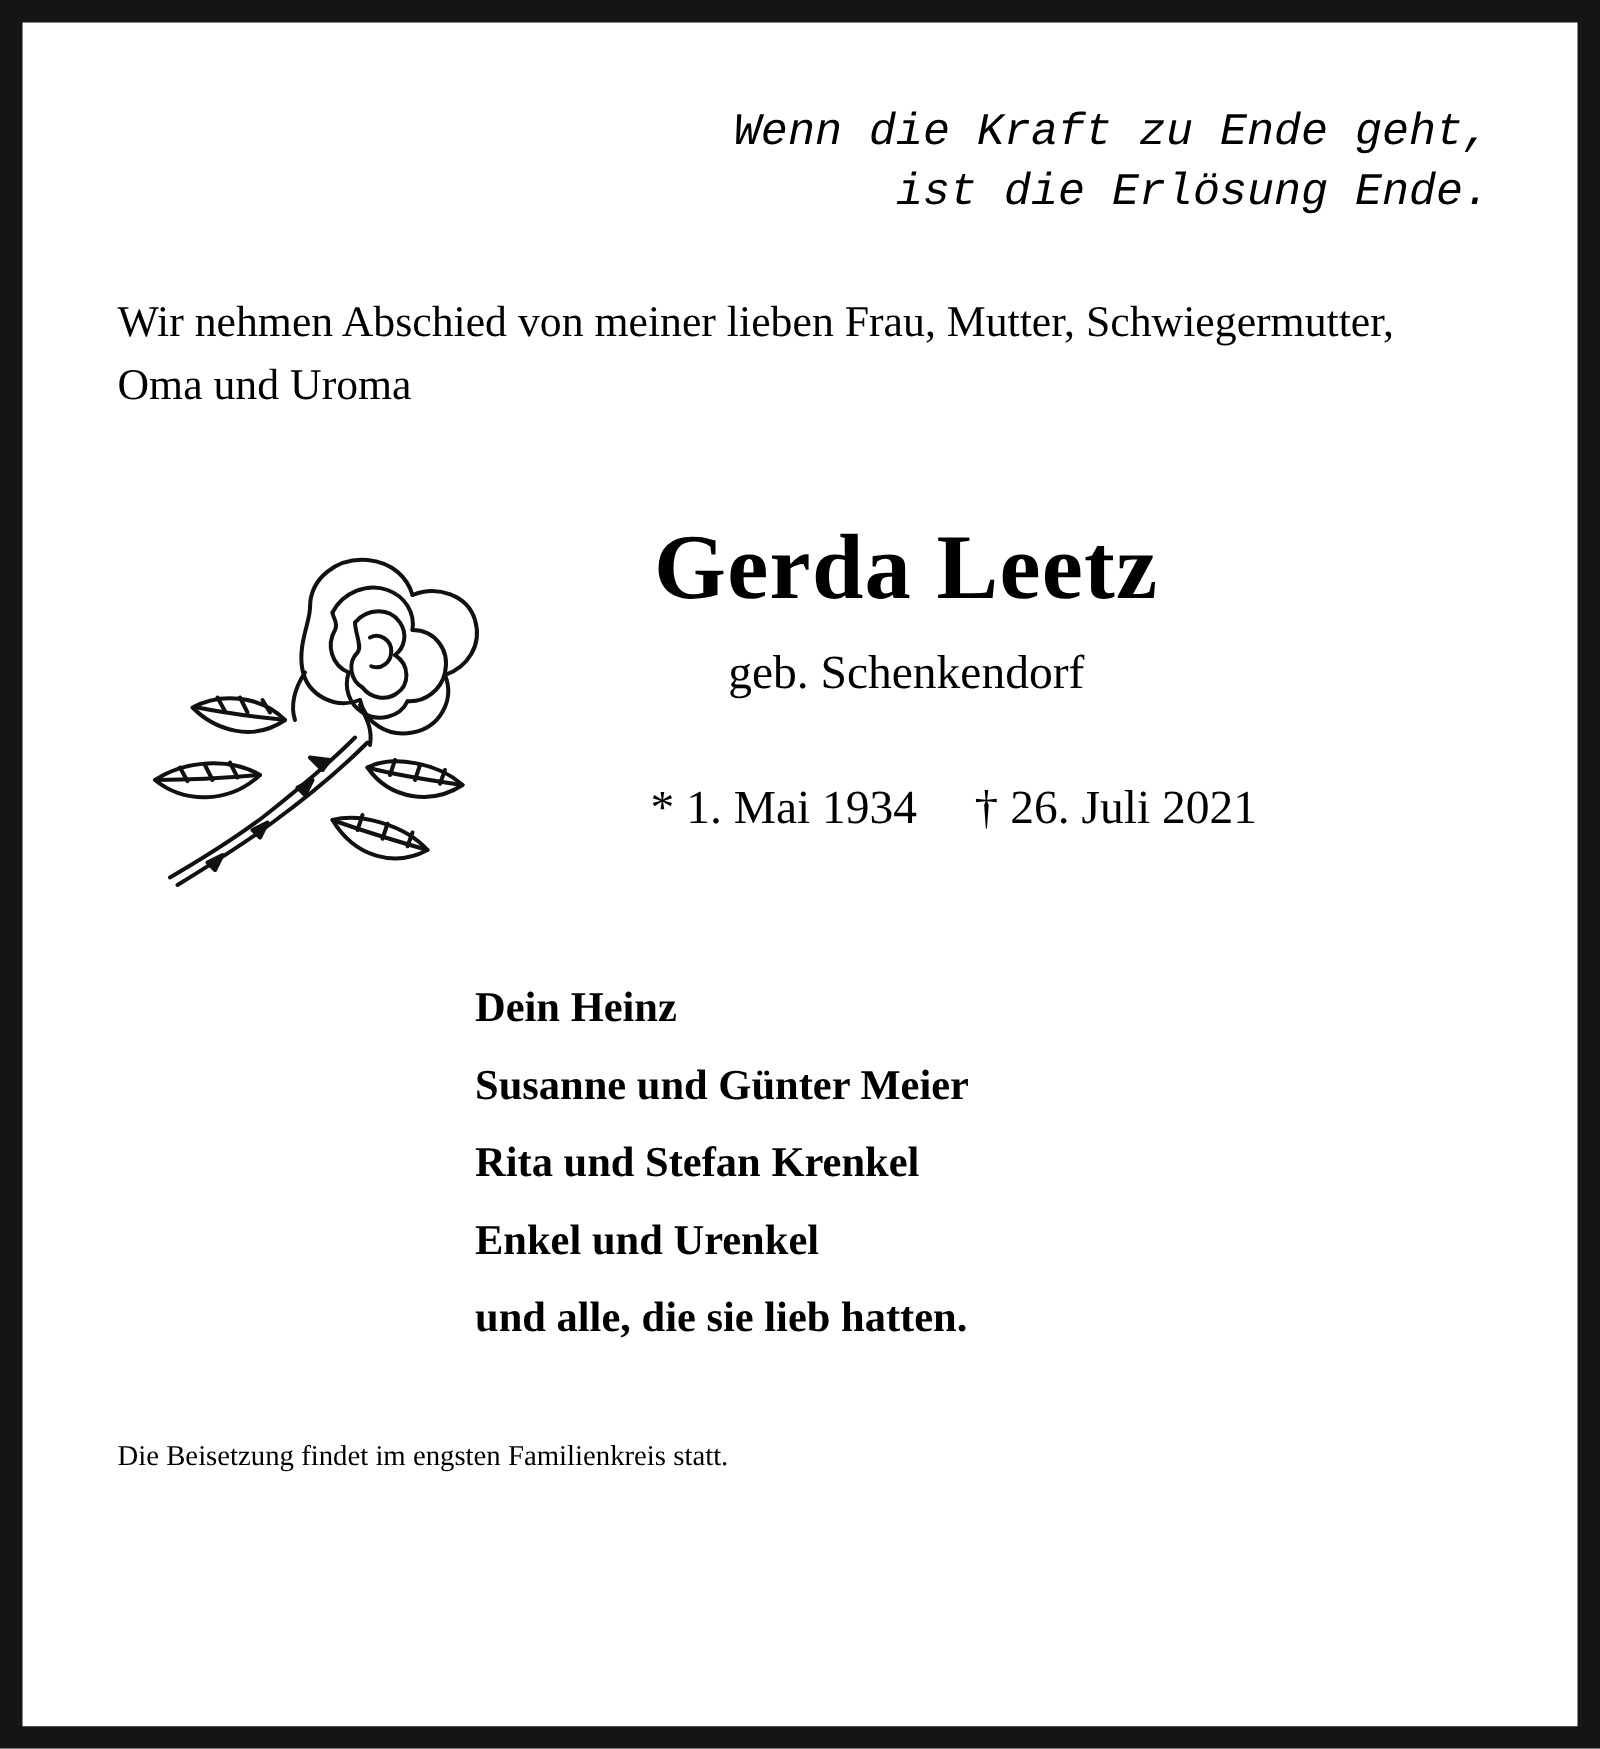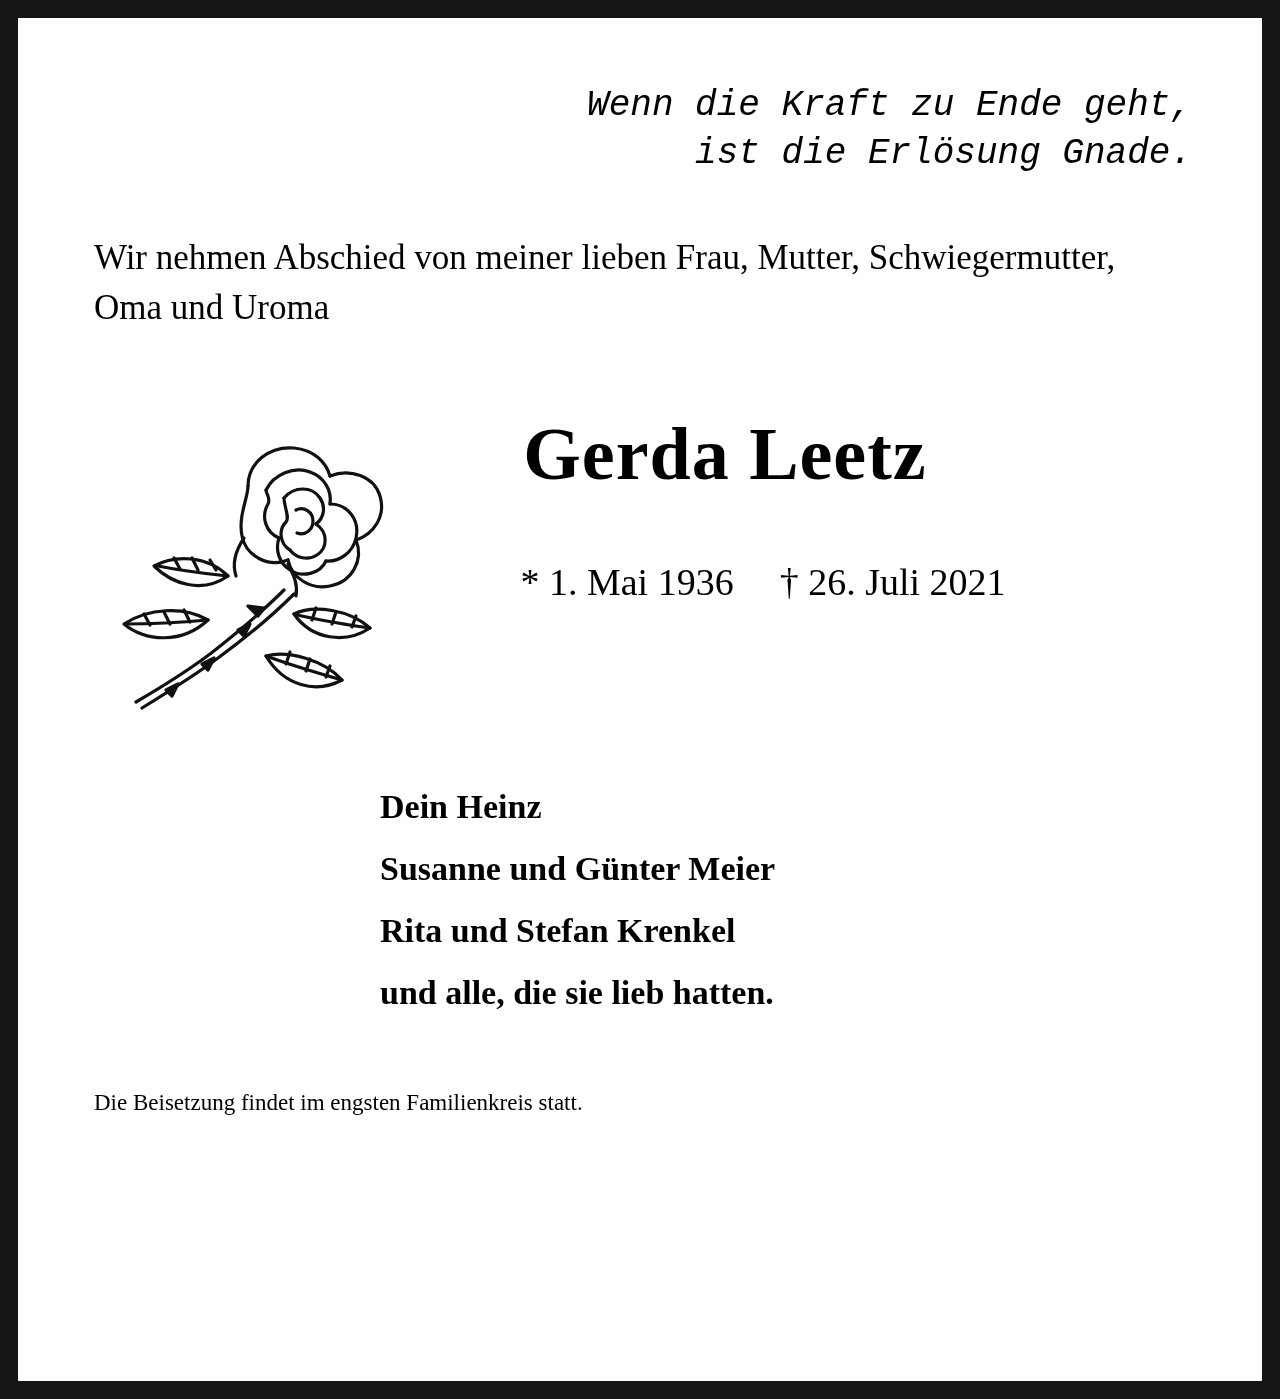--- a/index.html
+++ b/index.html
@@ -94,21 +94,21 @@
     padding-left: 14px;
   }
 </style>
 </head>
 <body>
 
 <div class="obituary">
 
   <div class="motto">
     <div>Wenn die Kraft zu Ende geht,</div>
-    <div>ist die Erlösung Gnade.</div>
+    <div>ist die Erlösung Ende.</div>
   </div>
 
   <div class="intro">Wir nehmen Abschied von meiner lieben Frau, Mutter, Schwiegermutter, Oma und Uroma</div>
 
   <div class="center-block">
 
     <div class="rose">
       <svg viewBox="0 0 320 300" width="320" height="300" aria-hidden="true">
         <g fill="none" stroke="#111111" stroke-width="3.2" stroke-linecap="round" stroke-linejoin="round">
 
@@ -158,28 +158,30 @@
           <path d="M168 232 C190 240 216 248 244 256"></path>
           <path d="M188 240 L192 228"></path>
           <path d="M208 247 L212 235"></path>
           <path d="M228 253 L232 242"></path>
         </g>
       </svg>
     </div>
 
     <div class="name-block">
       <div class="name">Gerda Leetz</div>
+      <div class="born-name">geb. Schenkendorf</div>
       <div class="dates">
-        <span>* 1. Mai 1936</span><span class="sep"></span><span>† 26. Juli 2021</span>
+        <span>* 1. Mai 1934</span><span class="sep"></span><span>† 26. Juli 2021</span>
       </div>
     </div>
   </div>
 
   <div class="mourn-block">
     <div class="mourner">Dein Heinz</div>
     <div class="mourner">Susanne und Günter Meier</div>
     <div class="mourner">Rita und Stefan Krenkel</div>
+    <div class="mourner">Enkel und Urenkel</div>
     <div class="mourner">und alle, die sie lieb hatten.</div>
   </div>
 
   <div class="footer">Die Beisetzung findet im engsten Familienkreis statt.</div>
 
 </div>
 
 </body></html>

